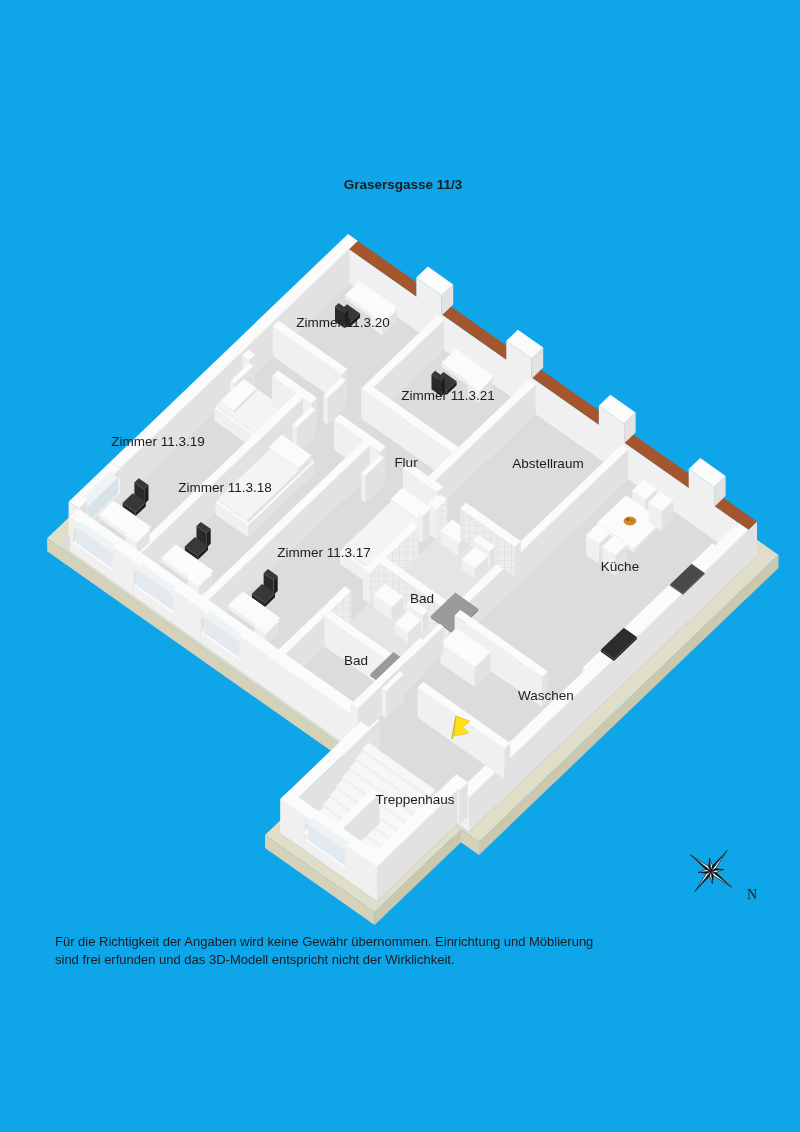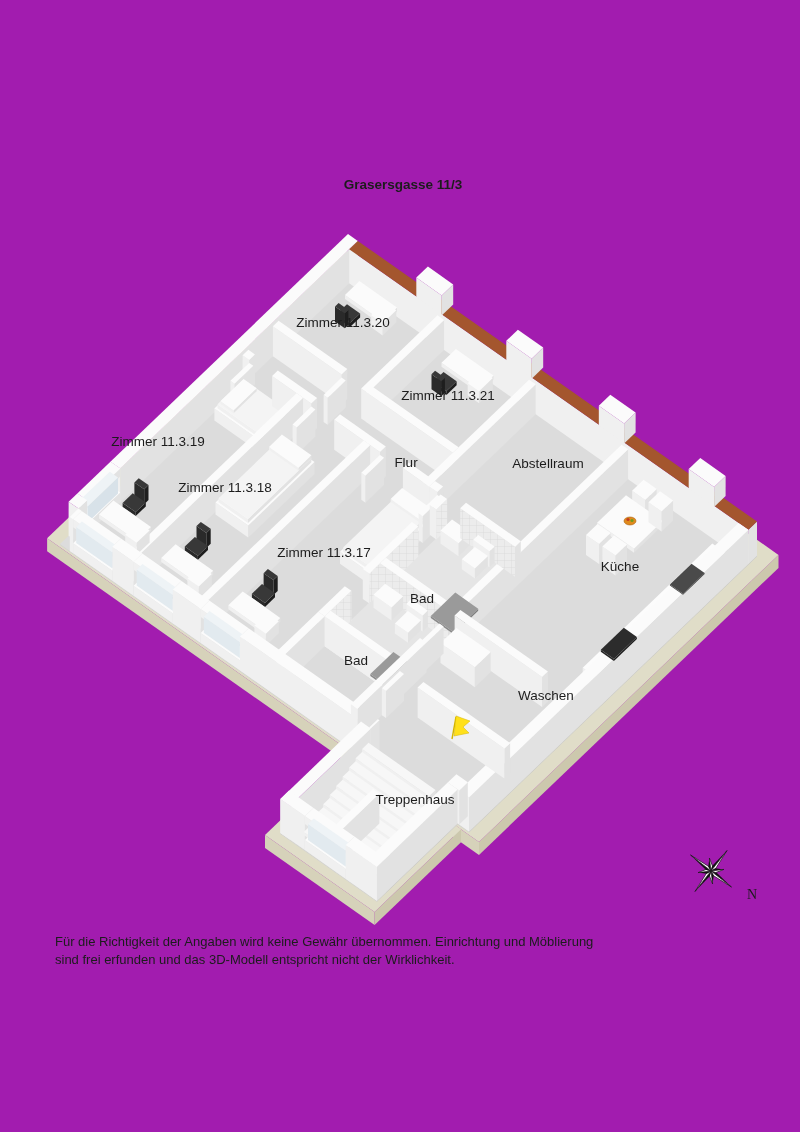--- a/index.html
+++ b/index.html
@@ -1,16 +1,16 @@
 <!DOCTYPE html>
 <html><head>
 <meta charset="utf-8">
 <style>
   html,body{margin:0;padding:0;background:#ffffff;}
-  #page{position:relative;width:800px;height:1132px;background:#a21caf;overflow:hidden;
+  #page{position:relative;width:800px;height:1132px;background:#0ea5e9;overflow:hidden;
         font-family:"Liberation Sans", sans-serif;}
   svg{position:absolute;left:0;top:0;}
   text{fill:#1c1c1c;}
   .lbl{font-size:13.5px;font-family:"Liberation Sans",sans-serif;}
   .ttl{font-size:13.5px;font-weight:bold;font-family:"Liberation Sans",sans-serif;}
   .disc{font-size:13px;font-family:"Liberation Sans",sans-serif;}
   .north{font-size:14px;font-family:"Liberation Serif",serif;}
 </style>
 </head>
 <body>

